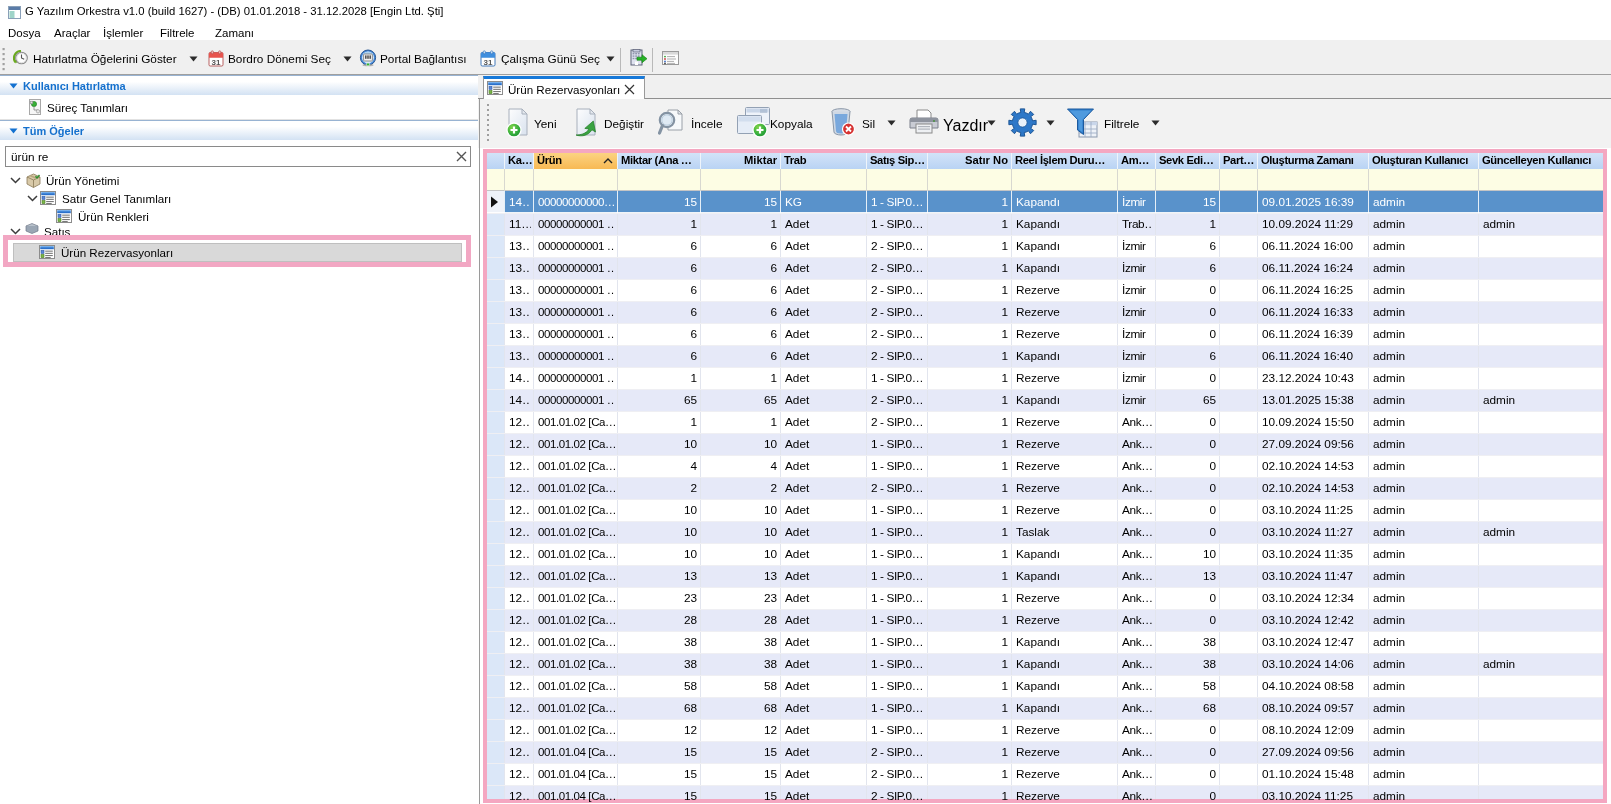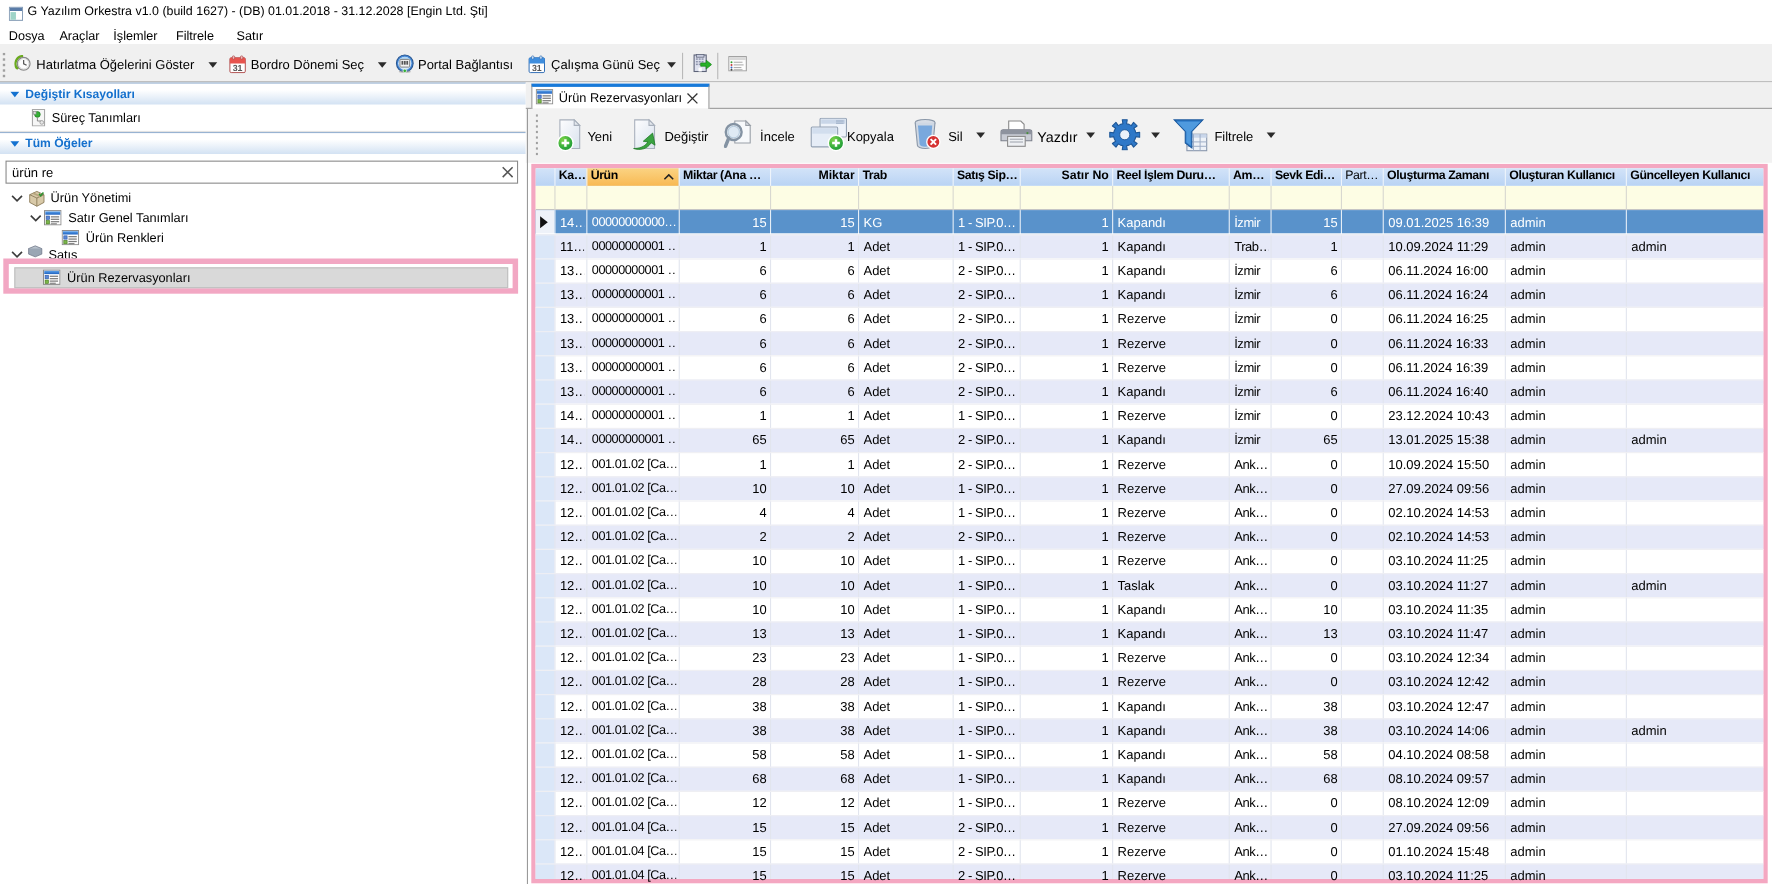--- a/index.html
+++ b/index.html
@@ -13,21 +13,21 @@
  <rect x="0.5" y="0.5" width="12" height="12" fill="#fff" stroke="#8aa0b8"></rect>
  <rect x="1" y="1" width="11" height="3" fill="#5a7ca8"></rect>
  <rect x="1.5" y="5" width="5" height="7" fill="#9fd4c8"></rect>
 </svg>
 <div class="tx" style="left:25px;top:5px;font-size:11.3px;">G Yazılım Orkestra v1.0 (build 1627) -  (DB) 01.01.2018 - 31.12.2028 [Engin Ltd. Şti]</div>
 
 <div class="tx" style="left:8px;top:27px;font-size:11.5px;">Dosya</div>
 <div class="tx" style="left:54px;top:27px;font-size:11.5px;">Araçlar</div>
 <div class="tx" style="left:103px;top:27px;font-size:11.5px;">İşlemler</div>
 <div class="tx" style="left:160px;top:27px;font-size:11.5px;">Filtrele</div>
-<div class="tx" style="left:215px;top:27px;font-size:11.5px;">Satır</div>
+<div class="tx" style="left:215px;top:27px;font-size:11.5px;">Zamanı</div>
 
 <div class="abs" style="left:0;top:40px;width:1611px;height:35px;background:#f0f0f0;border-bottom:1px solid #9f9f9f;"></div>
 <svg class="abs" style="left:2px;top:48px" width="4" height="24" viewBox="0 0 4 24">
  <g fill="#a0a0a0">
       <rect x="0.5" y="0" width="2.2" height="2.2"></rect>
       <rect x="0.5" y="5" width="2.2" height="2.2"></rect>
       <rect x="0.5" y="10" width="2.2" height="2.2"></rect>
       <rect x="0.5" y="15" width="2.2" height="2.2"></rect>
       <rect x="0.5" y="20" width="2.2" height="2.2"></rect>
     </g>
@@ -110,21 +110,21 @@
     <rect x="5" y="9.9" width="7" height="1" fill="#b0b0b0"></rect>
  <circle cx="3" cy="12.4" r="0.9" fill="#444"></circle>
     <rect x="5" y="11.9" width="8" height="1" fill="#b0b0b0"></rect>
 </svg>
 
 <div class="abs" style="left:0;top:75px;width:478px;height:729px;background:#fff;"></div>
 <div class="abs" style="left:0;top:75px;width:478px;height:20px;border-top:1px solid #98b3d2;background:linear-gradient(#ffffff 30%,#d3e2f3);"></div>
 <svg class="abs" style="left:9px;top:83px" width="9" height="6" viewBox="0 0 9 6">
     <path d="M0.5,0.5 h8 l-4,5 z" fill="#1371d0"></path>
   </svg>
-<div class="tx" style="left:23px;top:80px;font-size:11px;font-weight:bold;color:#1470cd;">Değiştir Kısayolları</div>
+<div class="tx" style="left:23px;top:80px;font-size:11px;font-weight:bold;color:#1470cd;">Kullanıcı Hatırlatma</div>
 
 <svg class="abs" style="left:27px;top:99px" width="16" height="16" viewBox="0 0 16 16">
  <rect x="2.5" y="0.5" width="11" height="15" fill="#f6f6f6" stroke="#a8a8a8"></rect>
  <circle cx="7" cy="5" r="2.6" fill="#36b036" stroke="#1f7a1f" stroke-width="0.6"></circle>
  <rect x="3.2" y="2.2" width="2.6" height="2.6" fill="#e0e0e0" stroke="#888" stroke-width="0.6"></rect>
  <path d="M7,7.6 L7,11 M7,11 L10.8,11" stroke="#808080" stroke-width="0.8" fill="none"></path>
  <circle cx="11" cy="12.3" r="1.7" fill="#e8e8e8" stroke="#888" stroke-width="0.6"></circle>
 </svg>
 <div class="tx" style="left:47px;top:101px;font-size:11.6px;">Süreç Tanımları</div>
 
@@ -306,21 +306,21 @@
   </svg>
 <svg class="abs" style="left:909px;top:108px" width="30" height="28" viewBox="0 0 30 28">
  <path d="M8,10 L8,2 h11 l3,3 v5" fill="#fff" stroke="#8a8a8a"></path>
  <path d="M3,10 h24 a2,2 0 0 1 2,2 v8 h-28 v-8 a2,2 0 0 1 2,-2 z" fill="#c9ccd4" stroke="#7d818c"></path>
  <path d="M3,10 h24 a2,2 0 0 1 2,2 v2 h-28 v-2 a2,2 0 0 1 2,-2 z" fill="#8e939e"></path>
  <rect x="7" y="16" width="16" height="9" fill="#eef0f3" stroke="#8a8a8a"></rect>
  <rect x="9" y="18" width="12" height="1.2" fill="#b0b4bc"></rect>
  <rect x="9" y="20.5" width="12" height="1.2" fill="#b0b4bc"></rect>
  <circle cx="25" cy="13" r="1" fill="#4a8f3f"></circle>
 </svg>
-<div class="tx" style="left:943px;top:117px;font-size:13px;">Yazdır</div>
+<div class="tx" style="left:943px;top:117px;font-size:16px;">Yazdır</div>
 <svg class="abs" style="left:987px;top:120px" width="9" height="6" viewBox="0 0 9 6">
     <path d="M0.5,0.5 h8 l-4,5 z" fill="#2b2b2b"></path>
   </svg>
 <svg class="abs" style="left:1008px;top:108px" width="29" height="29" viewBox="0 0 29 29">
  <path d="M23.92,10.60 L24.56,12.83 L28.11,12.23 L28.11,16.77 L24.56,16.17 L23.92,18.40 L22.80,20.43 L25.73,22.52 L22.52,25.73 L20.43,22.80 L18.40,23.92 L16.17,24.56 L16.77,28.11 L12.23,28.11 L12.83,24.56 L10.60,23.92 L8.57,22.80 L6.48,25.73 L3.27,22.52 L6.20,20.43 L5.08,18.40 L4.44,16.17 L0.89,16.77 L0.89,12.23 L4.44,12.83 L5.08,10.60 L6.20,8.57 L3.27,6.48 L6.48,3.27 L8.57,6.20 L10.60,5.08 L12.83,4.44 L12.23,0.89 L16.77,0.89 L16.17,4.44 L18.40,5.08 L20.43,6.20 L22.52,3.27 L25.73,6.48 L22.80,8.57 Z" fill="#2e78c8" stroke="#1d5696" stroke-width="1" stroke-linejoin="round"></path>
  <circle cx="14.5" cy="14.5" r="4.6" fill="#eaf2fa" stroke="#1d5696" stroke-width="0.8"></circle>
 </svg>
 <svg class="abs" style="left:1046px;top:120px" width="9" height="6" viewBox="0 0 9 6">
     <path d="M0.5,0.5 h8 l-4,5 z" fill="#2b2b2b"></path>
   </svg>
@@ -355,21 +355,21 @@
 <div class="tx" style="left:508px;top:154px;width:24px;font-size:11.2px;font-weight:bold;letter-spacing:-0.35px;overflow:hidden;">Ka…</div>
 <div class="tx" style="left:537px;top:154px;width:79px;font-size:11.2px;font-weight:bold;letter-spacing:-0.35px;overflow:hidden;">Ürün</div>
 <div class="tx" style="left:621px;top:154px;width:78px;font-size:11.2px;font-weight:bold;letter-spacing:-0.35px;overflow:hidden;">Miktar (Ana …</div>
 <div class="tx" style="left:702px;top:154px;width:75px;font-size:11.2px;font-weight:bold;text-align:right;overflow:hidden;">Miktar</div>
 <div class="tx" style="left:784px;top:154px;width:81px;font-size:11.2px;font-weight:bold;letter-spacing:-0.35px;overflow:hidden;">Trab</div>
 <div class="tx" style="left:870px;top:154px;width:56px;font-size:11.2px;font-weight:bold;letter-spacing:-0.35px;overflow:hidden;">Satış Sip…</div>
 <div class="tx" style="left:929px;top:154px;width:79px;font-size:11.2px;font-weight:bold;text-align:right;overflow:hidden;">Satır No</div>
 <div class="tx" style="left:1015px;top:154px;width:101px;font-size:11.2px;font-weight:bold;letter-spacing:-0.35px;overflow:hidden;">Reel İşlem Duru…</div>
 <div class="tx" style="left:1121px;top:154px;width:33px;font-size:11.2px;font-weight:bold;letter-spacing:-0.35px;overflow:hidden;">Am…</div>
 <div class="tx" style="left:1159px;top:154px;width:59px;font-size:11.2px;font-weight:bold;letter-spacing:-0.35px;overflow:hidden;">Sevk Edi…</div>
-<div class="tx" style="left:1223px;top:154px;width:33px;font-size:11.2px;font-weight:normal;letter-spacing:-0.35px;overflow:hidden;">Part…</div>
+<div class="tx" style="left:1223px;top:154px;width:33px;font-size:11.2px;font-weight:bold;letter-spacing:-0.35px;overflow:hidden;">Part…</div>
 <div class="tx" style="left:1261px;top:154px;width:106px;font-size:11.2px;font-weight:bold;letter-spacing:-0.35px;overflow:hidden;">Oluşturma Zamanı</div>
 <div class="tx" style="left:1372px;top:154px;width:105px;font-size:11.2px;font-weight:bold;letter-spacing:-0.35px;overflow:hidden;">Oluşturan Kullanıcı</div>
 <div class="tx" style="left:1482px;top:154px;width:120px;font-size:11.2px;font-weight:bold;letter-spacing:-0.35px;overflow:hidden;">Güncelleyen Kullanıcı</div>
 <svg class="abs" style="left:603px;top:158px" width="10" height="6" viewBox="0 0 10 6">
     <path d="M1,5 L5,1 L9,5" fill="none" stroke="#222" stroke-width="1.4"></path>
   </svg>
 <div class="abs" style="left:487px;top:169px;width:1116px;height:22px;background:#fdfde4;border-bottom:1px solid #c5c5c5;"></div>
 <div class="abs" style="left:504px;top:169px;width:1px;height:22px;background:#d8d8d0;"></div>
 <div class="abs" style="left:533px;top:169px;width:1px;height:22px;background:#d8d8d0;"></div>
 <div class="abs" style="left:617px;top:169px;width:1px;height:22px;background:#d8d8d0;"></div>

